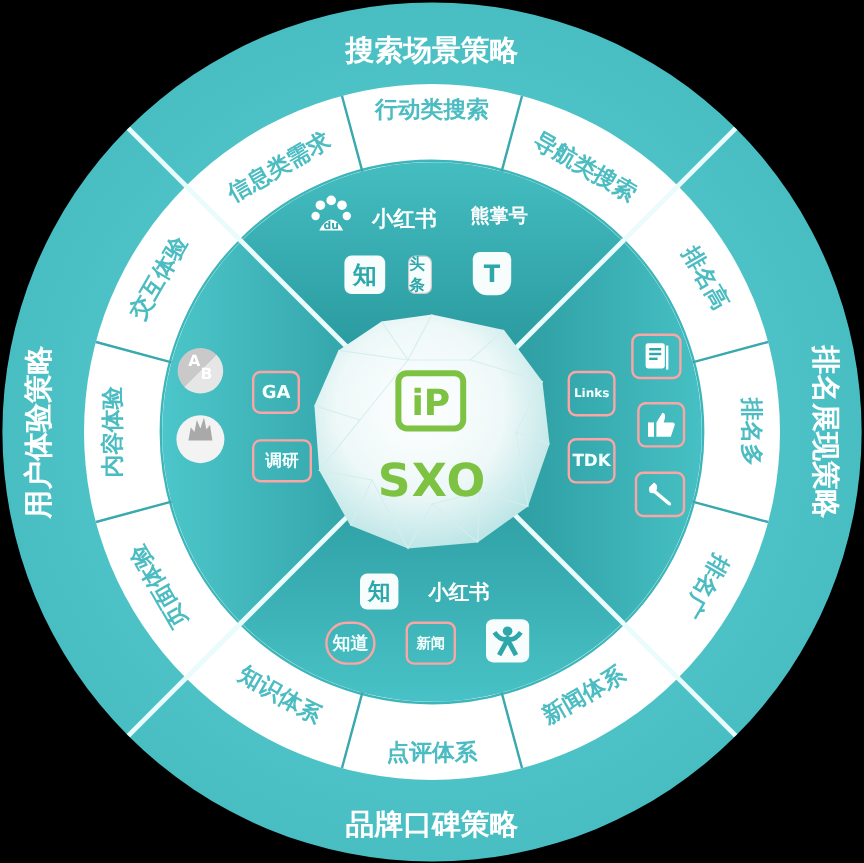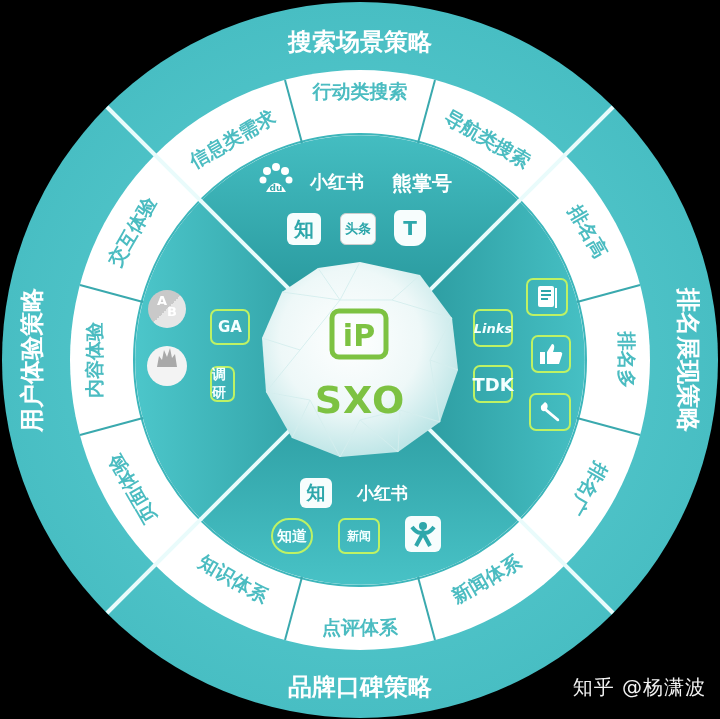--- a/index.html
+++ b/index.html
@@ -1,20 +1,20 @@
 <!DOCTYPE html>
 <html><head>
 <meta charset="utf-8">
 <style>
   html, body { margin:0; padding:0; background:#000; }
   body { width:720px; height:719px; overflow:hidden; position:relative; font-family:"DejaVu Sans","Liberation Sans",sans-serif; }
   #stage { position:absolute; left:0; top:0; width:720px; height:719px; }
   svg text { font-family:"DejaVu Sans","Liberation Sans",sans-serif; font-weight:bold; }
   .watermark { position:absolute; right:14px; bottom:18px; color:#f2f2f2; font-size:20px; font-family:"DejaVu Sans",sans-serif; letter-spacing:1px; }
-  .icon-box { position:absolute; box-sizing:border-box; border:2px solid #bef264; border-radius:7px; color:#f4ffff; display:flex; align-items:center; justify-content:center; font-weight:bold; font-family:"DejaVu Sans",sans-serif; }
+  .icon-box { position:absolute; box-sizing:border-box; border:2px solid #fca5a5; border-radius:7px; color:#f4ffff; display:flex; align-items:center; justify-content:center; font-weight:bold; font-family:"DejaVu Sans",sans-serif; }
   .icon-solid { position:absolute; box-sizing:border-box; background:#f7fdfd; border-radius:6px; display:flex; align-items:center; justify-content:center; font-weight:bold; color:#2ea7ab; font-family:"DejaVu Sans",sans-serif; }
   .brand-text { position:absolute; color:#ffffff; font-weight:bold; font-family:Liberation Serif, serif; white-space:nowrap; }
   .round-icon { position:absolute; border-radius:50%; background:#f3f3f3; display:flex; justify-content:center; }
 </style>
 </head>
 <body>
 
 <div id="stage">
 <svg width="720" height="719" viewBox="0 0 720 719" xmlns="http://www.w3.org/2000/svg">
   <defs>
@@ -136,28 +136,28 @@
     <circle cx="9" cy="9" r="4" fill="#fff"></circle>
         <circle cx="18" cy="5" r="4" fill="#fff"></circle>
         <circle cx="27" cy="9" r="4" fill="#fff"></circle>
         <circle cx="5" cy="18" r="3.5" fill="#fff"></circle>
         <circle cx="31" cy="18" r="3.5" fill="#fff"></circle>
     <path d="M8 30 Q18 12 28 30 Z" fill="#fff"></path>
     <text x="18" y="29" text-anchor="middle" font-size="9" fill="#2ea7ab" font-family="DejaVu Sans, sans-serif" font-weight="bold">du</text>
   </svg>
 </div>
 <div class="brand-text" style="left:310px;top:170px;font-size:18px;">小红书</div>
-<div class="brand-text" style="left:392px;top:170px;font-size:20px;">熊掌号</div>
+<div class="brand-text" style="left:392px;top:170px;font-size:16px;">熊掌号</div>
 <div class="icon-solid" style="left:287px;top:213px;width:34px;height:32px;font-size:20px;">知</div>
-<div class="icon-solid" style="left:340px;top:213px;width:36px;height:32px;font-size:13px;border:1px solid #ccc;">头条</div>
+<div class="icon-solid" style="left:340px;top:213px;width:20px;height:32px;font-size:13px;border:1px solid #ccc;">头条</div>
 <div class="icon-solid" style="left:394px;top:210px;width:32px;height:36px;font-size:20px;border-radius:6px 6px 12px 12px;">T</div>
 
 
-<div class="icon-box" style="left:473px;top:309px;width:40px;height:38px;font-size:13px;font-style:italic;">Links</div>
-<div class="icon-box" style="left:473px;top:365px;width:40px;height:38px;font-size:18px;text-align:right;">TDK</div>
+<div class="icon-box" style="left:473px;top:309px;width:40px;height:38px;font-size:10px;">Links</div>
+<div class="icon-box" style="left:473px;top:365px;width:40px;height:38px;font-size:14px;text-align:right;">TDK</div>
 <div class="icon-box" style="left:526px;top:278px;width:42px;height:38px;">
   <svg width="22" height="24" viewBox="0 0 22 24">
         <rect x="2" y="1" width="16" height="21" rx="2" fill="#fff"></rect>
         <rect x="5" y="5" width="10" height="2" fill="#2ea7ab"></rect>
         <rect x="5" y="9" width="10" height="2" fill="#2ea7ab"></rect>
         <rect x="5" y="13" width="7" height="2" fill="#2ea7ab"></rect>
         <rect x="19" y="3" width="2" height="20" fill="#fff"></rect>
       </svg>
 </div>
 <div class="icon-box" style="left:531px;top:335px;width:40px;height:38px;">
@@ -191,16 +191,15 @@
         <text x="10" y="15" text-anchor="middle" font-size="13" fill="#fff" font-weight="bold" font-family="DejaVu Sans, sans-serif">A</text>
         <text x="20" y="26" text-anchor="middle" font-size="13" fill="#fff" font-weight="bold" font-family="DejaVu Sans, sans-serif">B</text>
       </svg>
 </div>
 <div class="round-icon" style="left:147px;top:346px;width:40px;height:40px;">
   <svg width="24" height="22" viewBox="0 0 24 22">
         <path d="M2 21 L4 10 L7 14 L9 4 L12 11 L15 2 L17 12 L20 8 L22 21 Z" fill="#a9a9a9"></path>
       </svg>
 </div>
 <div class="icon-box" style="left:210px;top:309px;width:40px;height:36px;font-size:15px;">GA</div>
-<div class="icon-box" style="left:210px;top:366px;width:25px;height:36px;font-size:14px;">调研</div>
-
-<div class="watermark">知乎 @杨潇波</div>
+<div class="icon-box" style="left:210px;top:366px;width:50px;height:36px;font-size:14px;">调研</div>
+
 </div>
 
 </body></html>

